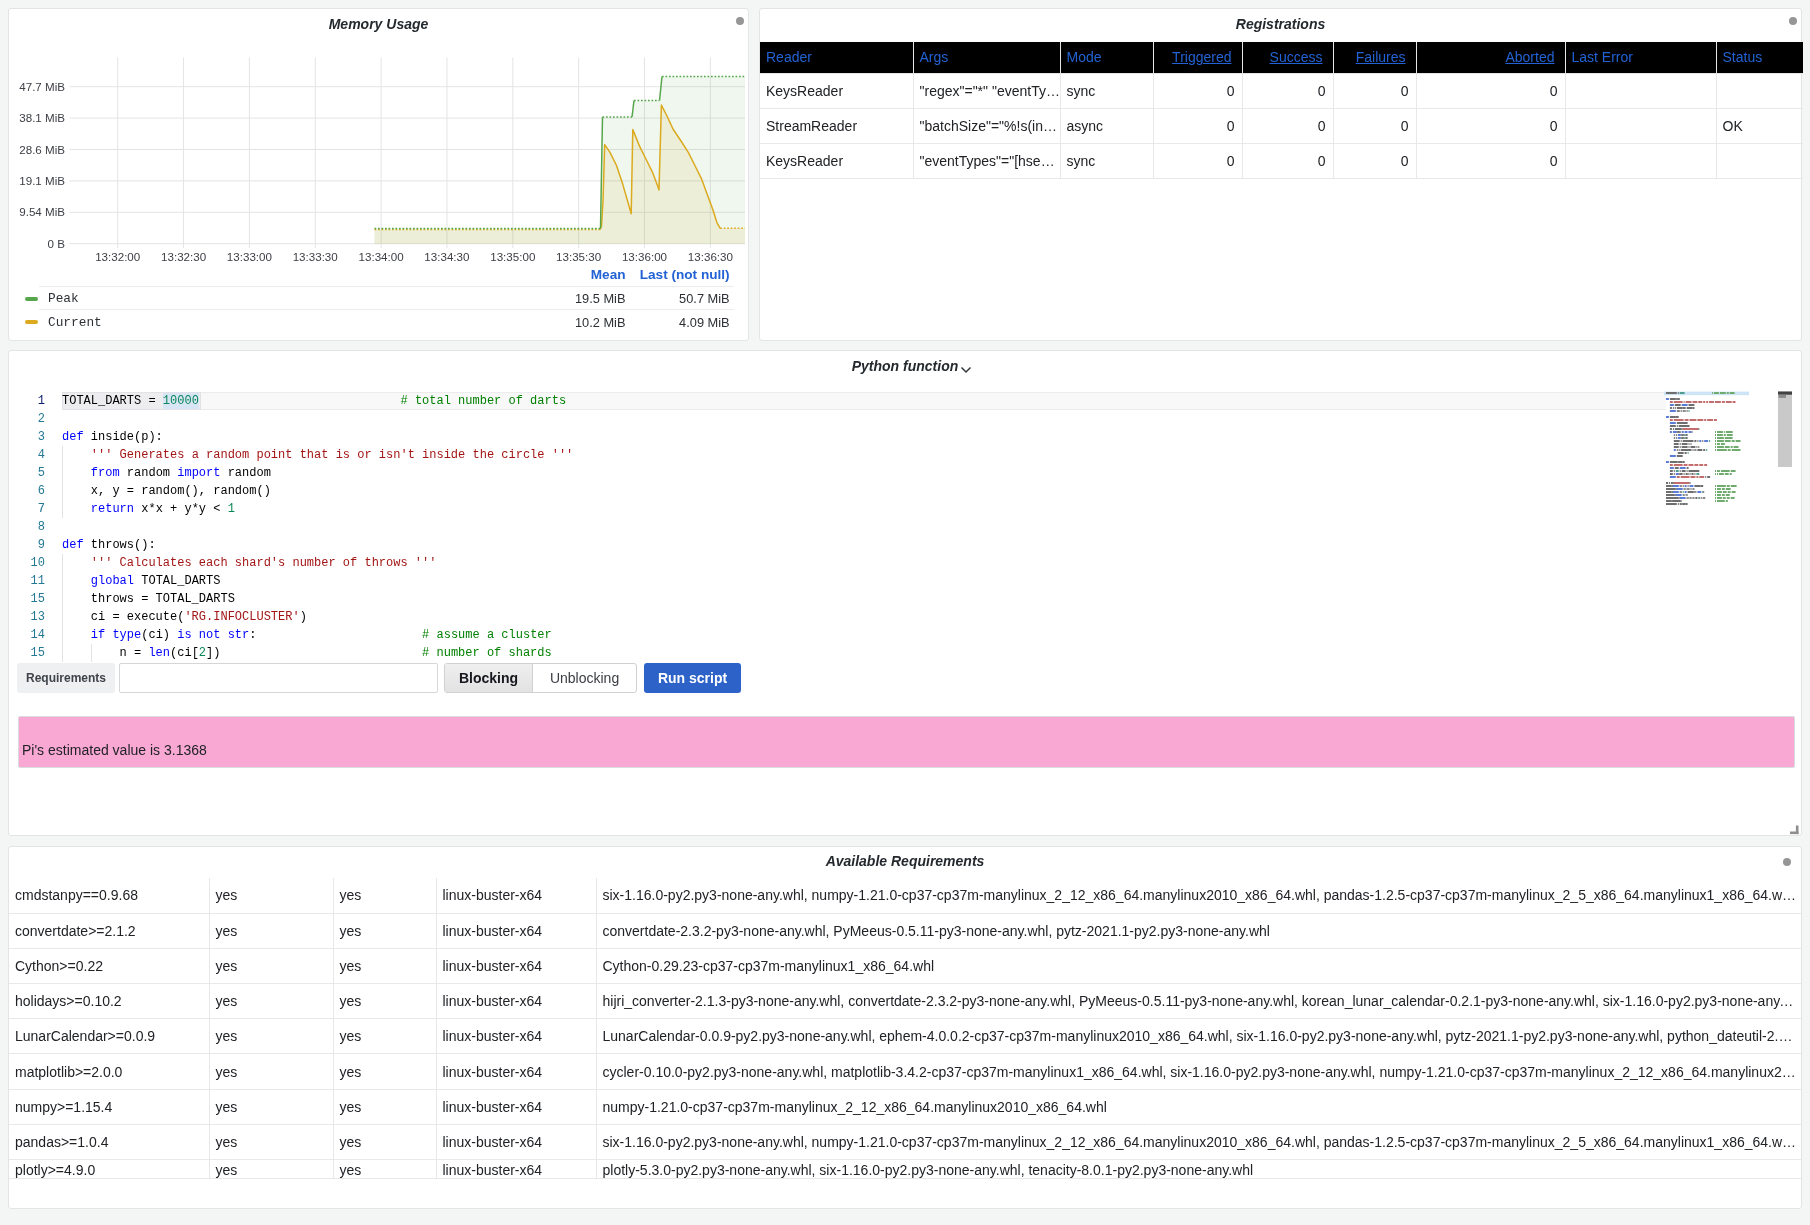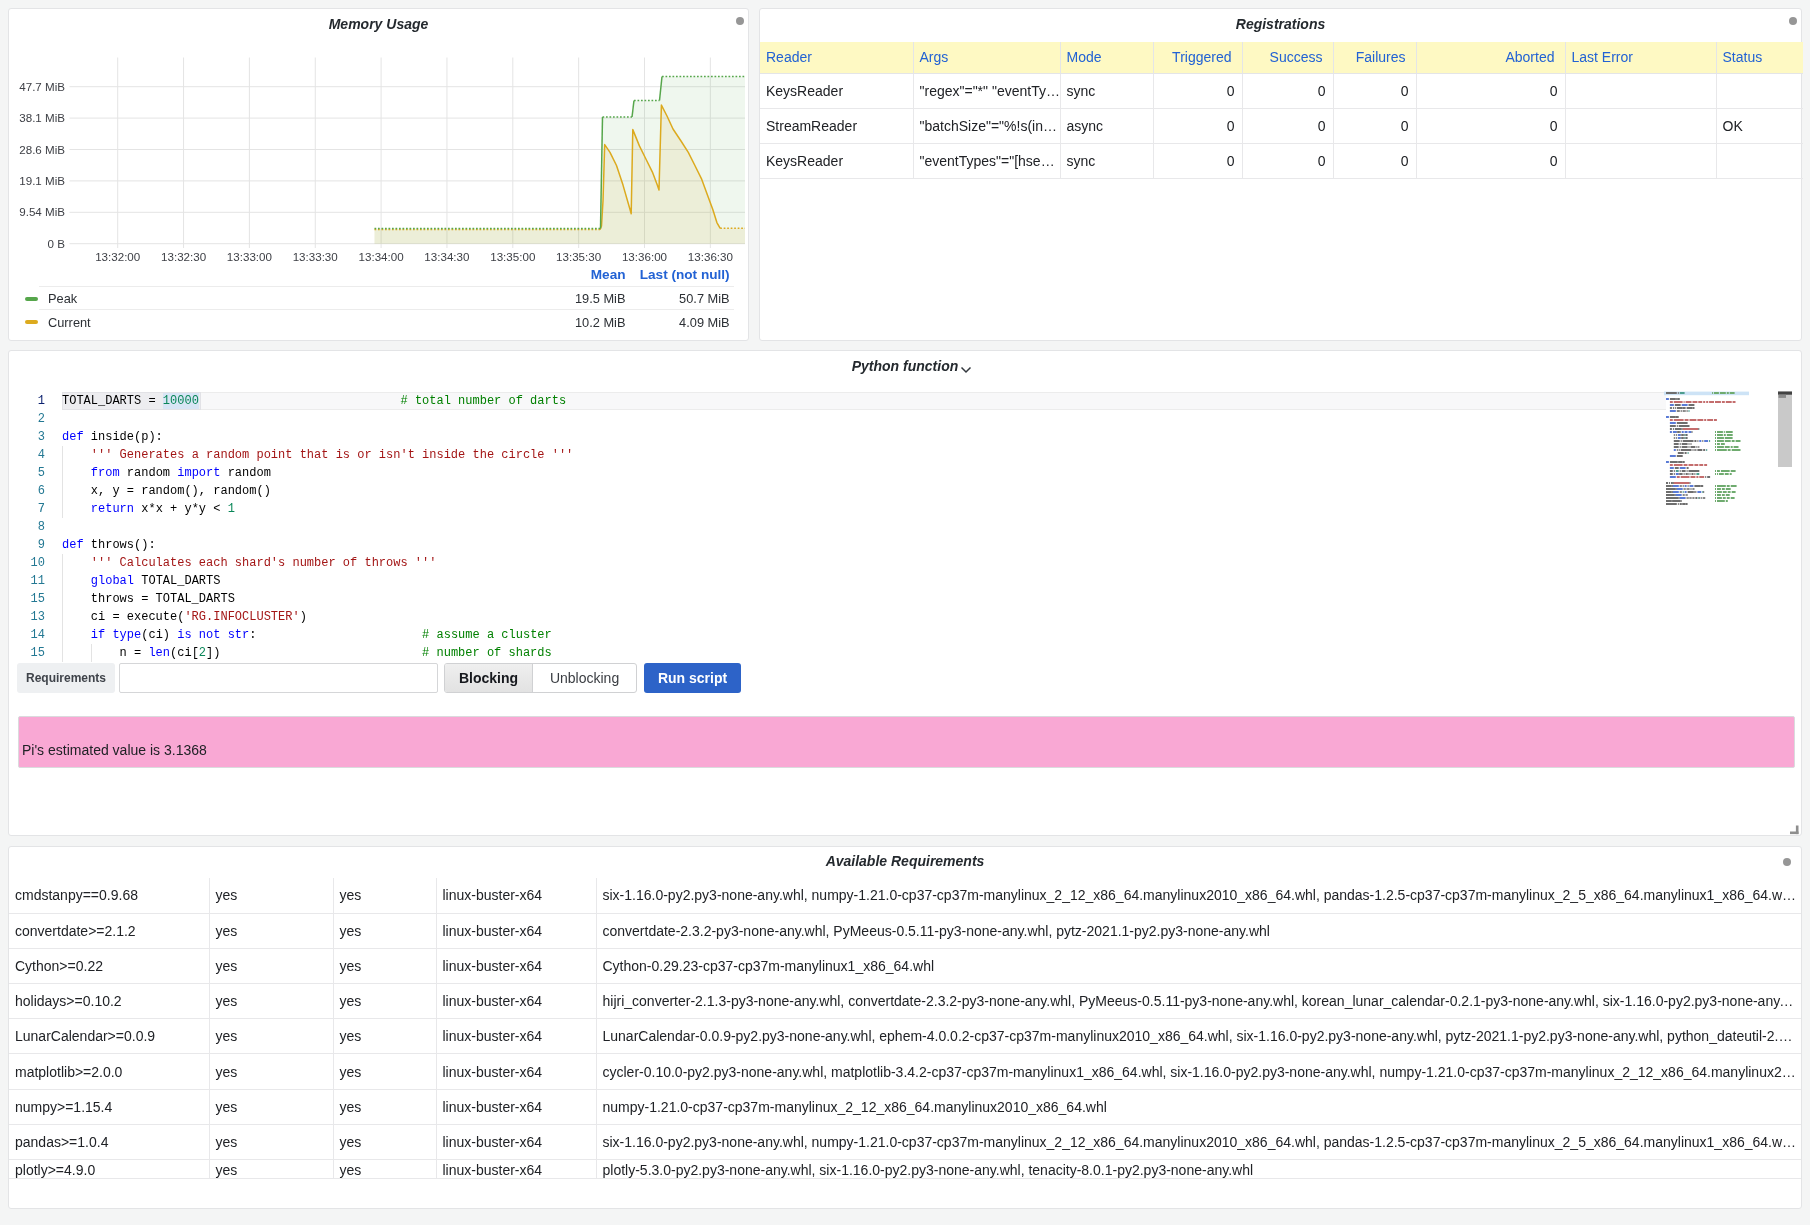--- a/index.html
+++ b/index.html
@@ -3,29 +3,29 @@
 <style>
 * { margin:0; padding:0; box-sizing:border-box; -webkit-font-smoothing:antialiased; }
 html,body { width:1810px; height:1225px; background:#f4f5f5; font-family:"Liberation Sans",sans-serif; position:relative; overflow:hidden; }
 body { filter:saturate(1); }
 .panel { position:absolute; background:#fff; border:1px solid #e3e4e6; border-radius:3px; }
 .ptitle { position:absolute; width:100%; text-align:center; font-size:14px; font-weight:700; color:#24292e; letter-spacing:0;font-style:italic; }
 .dot { position:absolute; width:8px; height:8px; border-radius:50%; background:#969696; }
 .axt { font:11.6px "Liberation Sans",sans-serif; fill:#3e4046; }
 
 table { border-collapse:collapse; table-layout:fixed; width:100%; }
-th { background:#fef9c3; color:#2262d4; font-weight:500; font-size:14px; text-align:left; padding:0 0 0 6px; border-right:1px solid #e4e5e7; border-bottom:1px solid #e4e5e7; overflow:hidden; white-space:nowrap; }
+th { background:#000000; color:#2262d4; font-weight:500; font-size:14px; text-align:left; padding:0 0 0 6px; border-right:1px solid #e4e5e7; border-bottom:1px solid #e4e5e7; overflow:hidden; white-space:nowrap; }
 th:last-child, td:last-child { border-right:none; }
 td { font-size:14px; color:#202226; padding:0 6px 0 6px; border-right:1px solid #e8e8ea; border-bottom:1px solid #e8e8ea; overflow:hidden; white-space:nowrap; text-overflow:ellipsis; }
 td.num { text-align:right; padding-right:7px; }
 td.noell { text-overflow:clip; padding-right:0; }
-th.num { text-align:right; padding-right:10px; }
+th.num { text-align:right; padding-right:10px;text-decoration:underline; }
 
 .lgh { position:absolute; font-size:13.6px; font-weight:700; color:#2262d4; }
-.lgt { position:absolute; font-size:12.8px; color:#2c3035; }
+.lgt { position:absolute; font-size:12.8px; color:#2c3035;font-family:Liberation Mono, monospace; }
 .lgv { position:absolute; font-size:12.8px; color:#2c3035; text-align:right; }
 .lgb { position:absolute; left:30px; width:695px; border-top:1px solid #ececec; }
 .lgm { position:absolute; width:13px; height:4px; border-radius:2px; }
 
 .ed { position:absolute; left:0; top:40.5px; width:1786px; height:270px; overflow:hidden; font-family:"Liberation Mono",monospace; font-size:12px; }
 .cl { position:absolute; left:53px; height:18px; line-height:18px; white-space:pre; color:#000; }
 .ln { position:absolute; left:0; width:36px; height:18px; line-height:18px; text-align:right; color:#237893; }
 .lnact { position:absolute; left:0; width:36px; height:18px; line-height:18px; text-align:right; color:#0b216f; }
 .ck { color:#0000ff; } .cs { color:#a31515; } .cc { color:#008000; } .cn { color:#098658; }
 .ig { position:absolute; width:1px; height:18px; background:#e3e3e3; }

